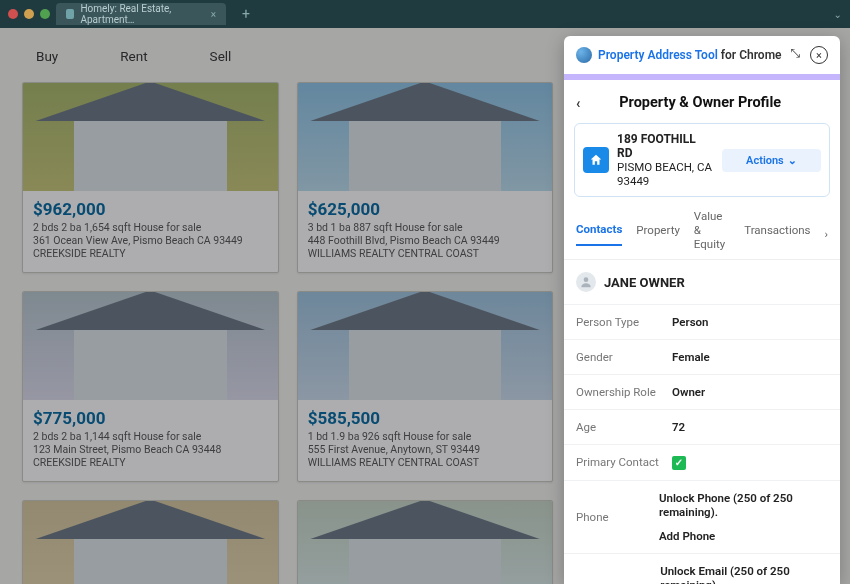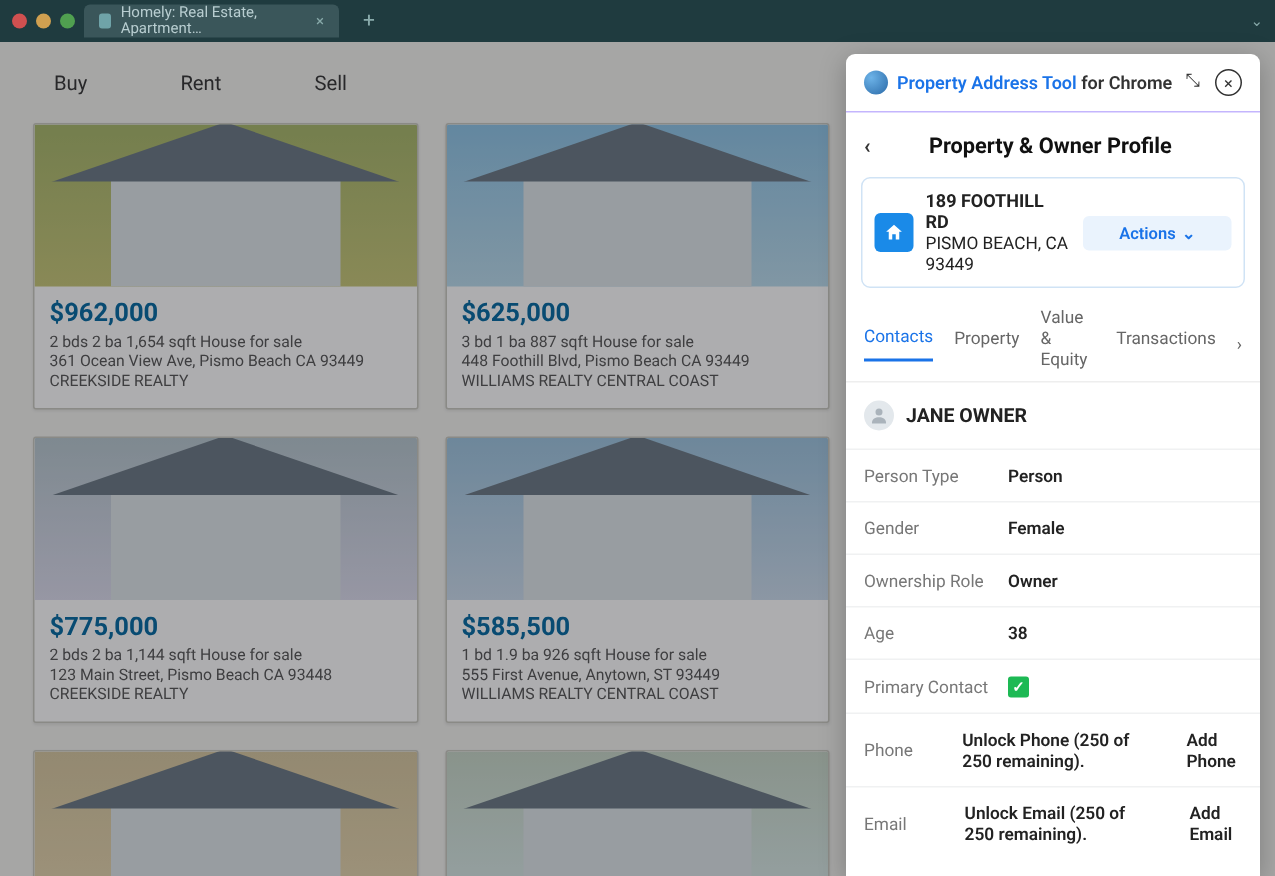--- a/index.html
+++ b/index.html
@@ -21,44 +21,44 @@
   .card{background:#fff; border:1px solid #c9c9c0; border-radius:2px; overflow:hidden; box-shadow:0 1px 2px rgba(0,0,0,.08);}
   .card .photo{height:108px; background:#7aa0b5; position:relative;}
   .roof{position:absolute; left:20%; right:20%; top:30%; bottom:0; background:#dfe6ea;}
   .roof::before{content:""; position:absolute; left:-26%; right:-26%; top:-34px; height:40px; background:#6b7984; clip-path: polygon(50% 0, 100% 100%, 0 100%);}
   .card .meta{padding:8px 10px 12px;}
   .price{font-weight:700; font-size:17px; color:#0369a1; margin-bottom:2px;}
   .line{font-size:10.5px; color:#555;}
   .dim{position:absolute; inset:0; background:rgba(20,20,25,.35);}
   
   .panel{position:absolute; top:36px; right:10px; width:276px; bottom:0; background:#fff; border-radius:6px 6px 0 0; box-shadow:0 4px 18px rgba(0,0,0,.25); display:flex; flex-direction:column; overflow:hidden;}
-  .ext-header{display:flex; align-items:center; gap:6px; padding:10px 12px; border-bottom:1px solid #c4b5fd; font-size:12px;}
+  .ext-header{display:flex; align-items:center; gap:6px; padding:10px 12px; border-bottom:6px solid #c4b5fd; font-size:12px;}
   .ext-logo{width:16px;height:16px;border-radius:50%;background:radial-gradient(circle at 30% 30%, #6db3e8, #2a6aa8);}
   .ext-title a{color:#1a73e8; text-decoration:none; font-weight:600;}
   .ext-title span{color:#333; font-weight:600;}
   .ext-icons{margin-left:auto; display:flex; gap:10px; color:#333;}
   .circle-btn{width:18px;height:18px;border:1.5px solid #333;border-radius:50%;display:flex;align-items:center;justify-content:center;font-size:11px;}
   .panel-title{display:flex; align-items:center; gap:8px; padding:14px 12px 12px; font-weight:700; font-size:14.5px; color:#111;}
   .back-arr{font-size:14px; color:#333;}
   .panel-title .t{flex:1; text-align:center; margin-left:-16px;}
   .addrbox{margin:0 10px; border:1px solid #d0e3f5; border-radius:6px; padding:8px; display:flex; align-items:center; gap:8px;}
   .house-badge{width:26px;height:26px;background:#1a8ae8;border-radius:4px;color:#fff;display:flex;align-items:center;justify-content:center;}
   .addrtext{flex:1; font-size:11.5px; color:#222;}
   .addrtext b{font-size:12px;}
   .actions-btn{background:#eaf3fd;color:#1a73e8;border:none;border-radius:4px;padding:5px 24px;font-size:11px;font-weight:600;display:flex;align-items:center;gap:4px;}
   .tabs{display:flex; gap:14px; padding:12px 12px 0; font-size:11.5px; color:#666; border-bottom:1px solid #eee; align-items:center;}
   .tabs .tab{padding-bottom:8px;}
-  .tabs .tab.active{color:#1a73e8; font-weight:400; border-bottom:2px solid #1a73e8;}
+  .tabs .tab.active{color:#1a73e8; font-weight:700; border-bottom:2px solid #1a73e8;}
   .tabs .more{margin-left:auto; color:#666;}
   .owner-row{display:flex; align-items:center; gap:8px; padding:12px 12px; font-weight:700; font-size:13px; color:#222;}
   .avatar{width:20px;height:20px;border-radius:50%;background:#e3e8ec;display:flex;align-items:center;justify-content:center;color:#aab3bb;}
   .kv{display:flex; align-items:center; padding:10px 12px; border-top:1px solid #f0f1f2; font-size:11.5px;}
   .kv .k{width:96px; color:#777;}
   .kv .v{color:#222; font-weight:600;}
-  .kv .v.stack{display:flex; flex-direction:row; gap:21px;}
+  .kv .v.stack{display:flex; flex-direction:column; gap:10px;}
   .check{width:14px;height:14px;background:#1db954;display:inline-flex;align-items:center;justify-content:center;border-radius:2px;color:#fff;font-size:10px;}
 </style>
 </head>
 <body>
 
 <div class="browser-bar">
   <div class="tl-dot tl-red"></div>
   <div class="tl-dot tl-yellow"></div>
   <div class="tl-dot tl-green"></div>
   <div class="browser-tab">
@@ -222,21 +222,21 @@
   <div class="kv">
     <span class="k">Gender</span>
     <span class="v">Female</span>
   </div>
   <div class="kv">
     <span class="k">Ownership Role</span>
     <span class="v">Owner</span>
   </div>
   <div class="kv">
     <span class="k">Age</span>
-    <span class="v">38</span>
+    <span class="v">72</span>
   </div>
   <div class="kv">
     <span class="k">Primary Contact</span>
     <span class="v"><span class="check">✓</span></span>
   </div>
   <div class="kv">
     <span class="k">Phone</span>
     <span class="v stack">
       <span class="link">Unlock Phone (250 of 250 remaining).</span>
       <span class="link">Add Phone</span>

